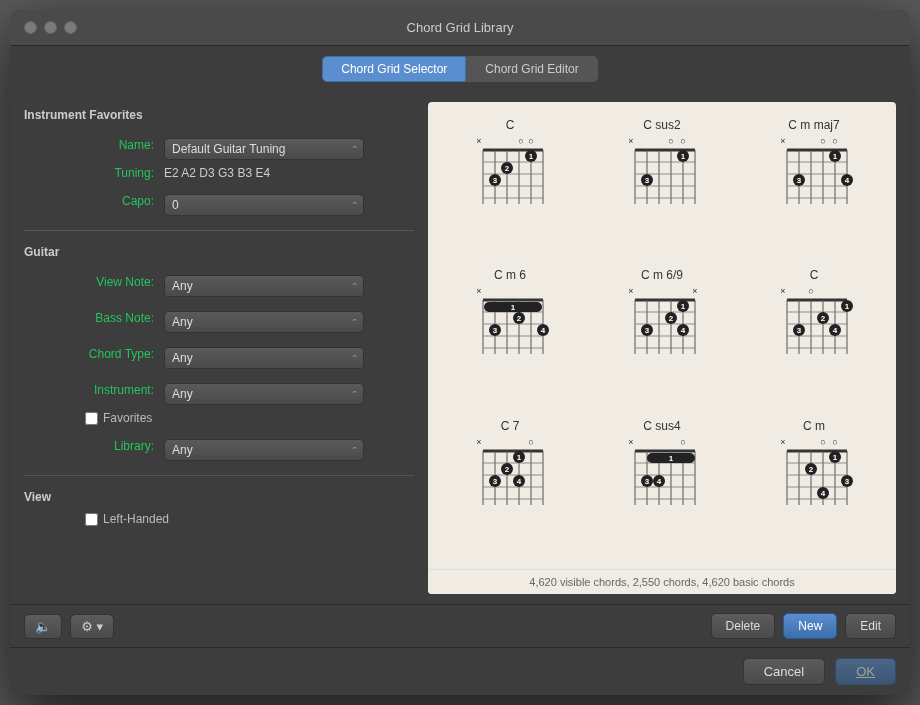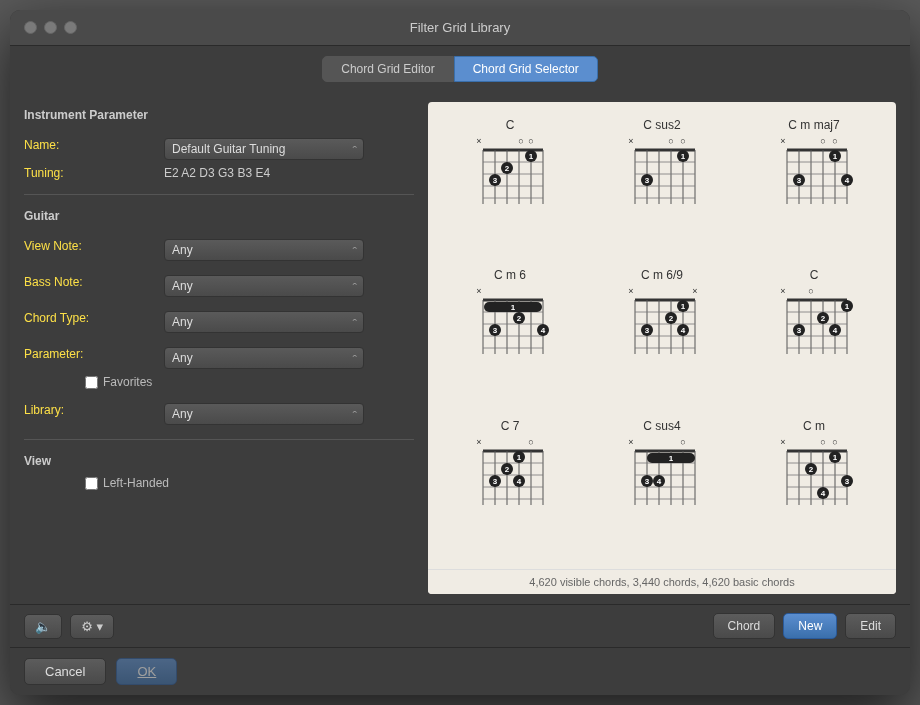--- a/index.html
+++ b/index.html
@@ -95,24 +95,25 @@
       color: #ccc;
       margin-bottom: 8px;
       margin-top: 6px;
     }
     .form-row {
       display: flex;
       align-items: center;
       margin-bottom: 6px;
     }
     .form-label {
+      text-align: right;
       width: 140px;
       padding-right: 10px;
       font-size: 12px;
-      color: #fde047;
+      color: #22c55e;
       flex-shrink: 0;
     }
     .form-value {
       font-size: 12px;
       color: #ccc;
     }
     .select-field {
       background: linear-gradient(to bottom, #5a5a5a, #4a4a4a);
       border: 1px solid #333;
       border-radius: 4px;
@@ -229,21 +230,21 @@
       border: 1px solid #333;
       background: linear-gradient(to bottom, #5c5c5c, #4a4a4a);
       color: #ccc;
       font-size: 13px;
       cursor: pointer;
     }
     .spacer { flex: 1; }
     .footer-bar {
       display: flex;
       align-items: center;
-      justify-content: flex-start;
+      justify-content: flex-end;
       padding: 10px 14px;
       gap: 10px;
       background: #3d3d3d;
       border-top: 1px solid #2a2a2a;
     }
     .footer-btn {
       padding: 5px 20px;
       border-radius: 5px;
       font-size: 13px;
       cursor: pointer;
@@ -263,49 +264,57 @@
 <body>
 
 <div class="window">
 
   <div class="title-bar">
     <div class="traffic-lights">
       <div class="traffic-light tl-red"></div>
       <div class="traffic-light tl-yellow"></div>
       <div class="traffic-light tl-green"></div>
     </div>
-    <span class="title-bar-text">Filter Grid Library</span>
+    <span class="title-bar-text">Chord Grid Library</span>
   </div>
 
   <div class="tab-bar">
+    <button class="tab-btn active">Chord Grid Selector</button>
     <button class="tab-btn">Chord Grid Editor</button>
-    <button class="tab-btn active">Chord Grid Selector</button>
   </div>
 
   <div class="main-content">
 
     <div class="left-panel">
 
-      <div class="section-title">Instrument Parameter</div>
+      <div class="section-title">Instrument Favorites</div>
 
       <div class="form-row">
         <span class="form-label">Name:</span>
         <div class="select-wrap">
           <select class="select-field">
             <option>Default Guitar Tuning</option>
           </select>
         </div>
       </div>
 
       <div class="form-row">
         <span class="form-label">Tuning:</span>
         <span class="form-value">E2 A2 D3 G3 B3 E4</span>
       </div>
 
 
+      <div class="form-row">
+        <span class="form-label">Capo:</span>
+        <div class="select-wrap">
+          <select class="select-field" style="width:200px">
+            <option>0</option>
+          </select>
+        </div>
+      </div>
 
       <div class="divider"></div>
 
       <div class="section-title">Guitar</div>
 
       <div class="form-row">
         <span class="form-label">View Note:</span>
         <div class="select-wrap">
           <select class="select-field">
             <option>Any</option>
@@ -325,21 +334,21 @@
       <div class="form-row">
         <span class="form-label">Chord Type:</span>
         <div class="select-wrap">
           <select class="select-field">
             <option>Any</option>
           </select>
         </div>
       </div>
 
       <div class="form-row">
-        <span class="form-label">Parameter:</span>
+        <span class="form-label">Instrument:</span>
         <div class="select-wrap">
           <select class="select-field">
             <option>Any</option>
           </select>
         </div>
       </div>
 
       <div class="checkbox-row">
         <input type="checkbox" style="">
         <span class="checkbox-label">Favorites</span>
@@ -617,29 +626,29 @@
             <text x="38" y="32" font-size="8" text-anchor="middle" dominant-baseline="central" fill="#fff" font-weight="bold">2</text>
             <circle cx="74" cy="44" r="6" fill="#222"></circle>
             <text x="74" y="44" font-size="8" text-anchor="middle" dominant-baseline="central" fill="#fff" font-weight="bold">3</text>
             <circle cx="50" cy="56" r="6" fill="#222"></circle>
             <text x="50" y="56" font-size="8" text-anchor="middle" dominant-baseline="central" fill="#fff" font-weight="bold">4</text>
           </svg>
         </div>
 
       </div>
 
-      <div class="status-bar">4,620 visible chords, 3,440 chords, 4,620 basic chords</div>
+      <div class="status-bar">4,620 visible chords, 2,550 chords, 4,620 basic chords</div>
     </div>
   </div>
 
   <div class="action-bar">
     <button class="icon-btn">🔈</button>
     <button class="icon-btn">⚙ ▾</button>
     <div class="spacer"></div>
-    <button class="action-btn">Chord</button>
+    <button class="action-btn">Delete</button>
     <button class="action-btn action-btn-primary">New</button>
     <button class="action-btn">Edit</button>
   </div>
 
   <div class="footer-bar">
     <button class="footer-btn">Cancel</button>
     <button class="footer-btn footer-btn-ok">OK</button>
   </div>
 </div>
 

